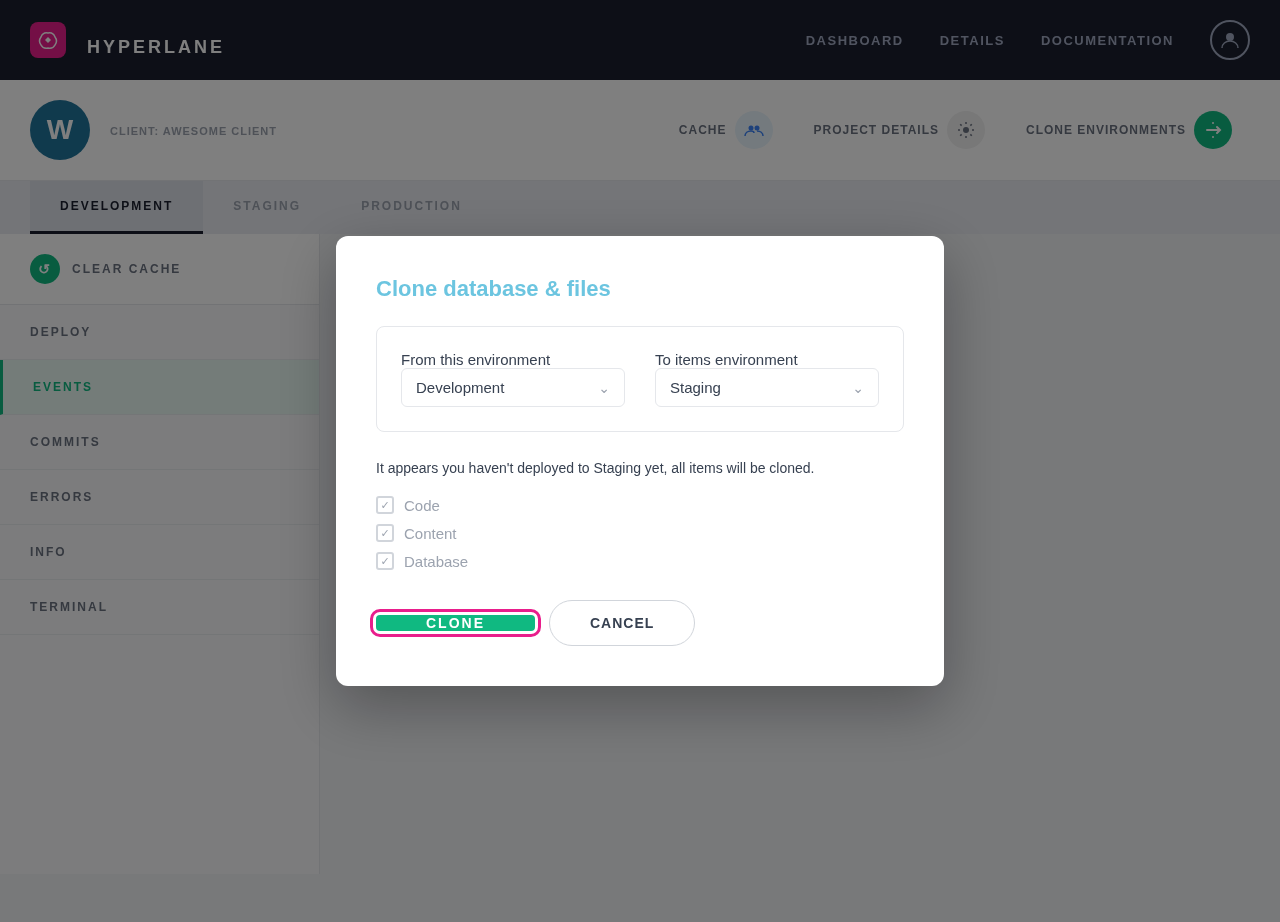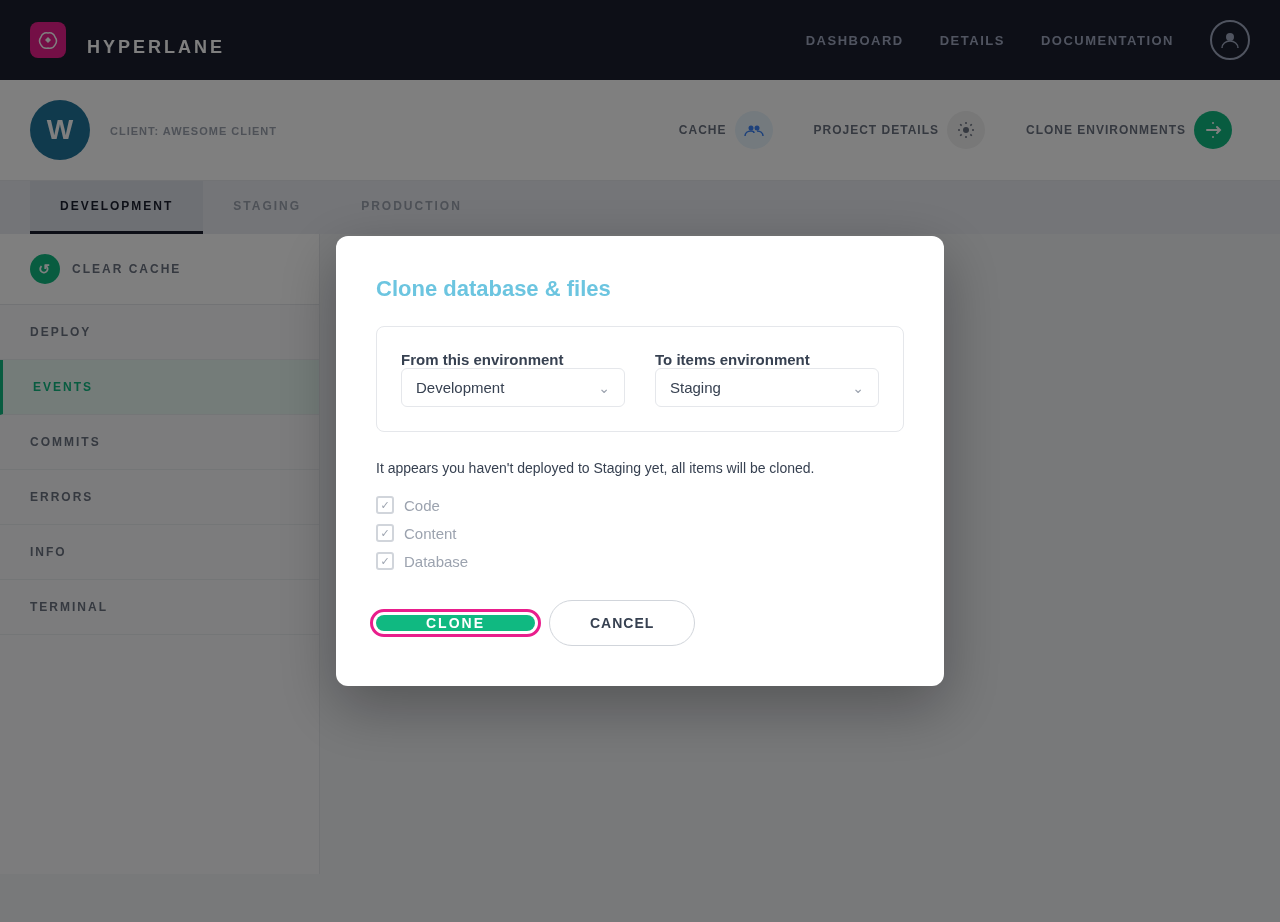--- a/index.html
+++ b/index.html
@@ -239,21 +239,21 @@
       padding: 24px;
       margin-bottom: 28px;
       display: flex;
       gap: 30px;
     }
     .env-select-group {
       flex: 1;
     }
     .env-select-label {
       font-size: 15px;
-      font-weight: 700;
+      font-weight: 400;
       color: #374151;
     }
     .env-select-dropdown {
       display: flex;
       align-items: center;
       justify-content: space-between;
       padding: 10px 14px;
       border: 1px solid #e5e7eb;
       border-radius: 6px;
       cursor: pointer;
@@ -301,21 +301,21 @@
     
     .modal-buttons {
       display: flex;
       gap: 14px;
       align-items: center;
     }
     .btn-clone {
       background: #10b981;
       color: white;
       border: none;
-      border-radius: 16px;
+      border-radius: 4px;
       padding: 0 50px;
       font-size: 14px;
       font-weight: 700;
       letter-spacing: 2px;
       cursor: pointer;
       outline: 3px solid #e91e8c;
       outline-offset: 3px;
     }
     .btn-cancel {
       background: white;

